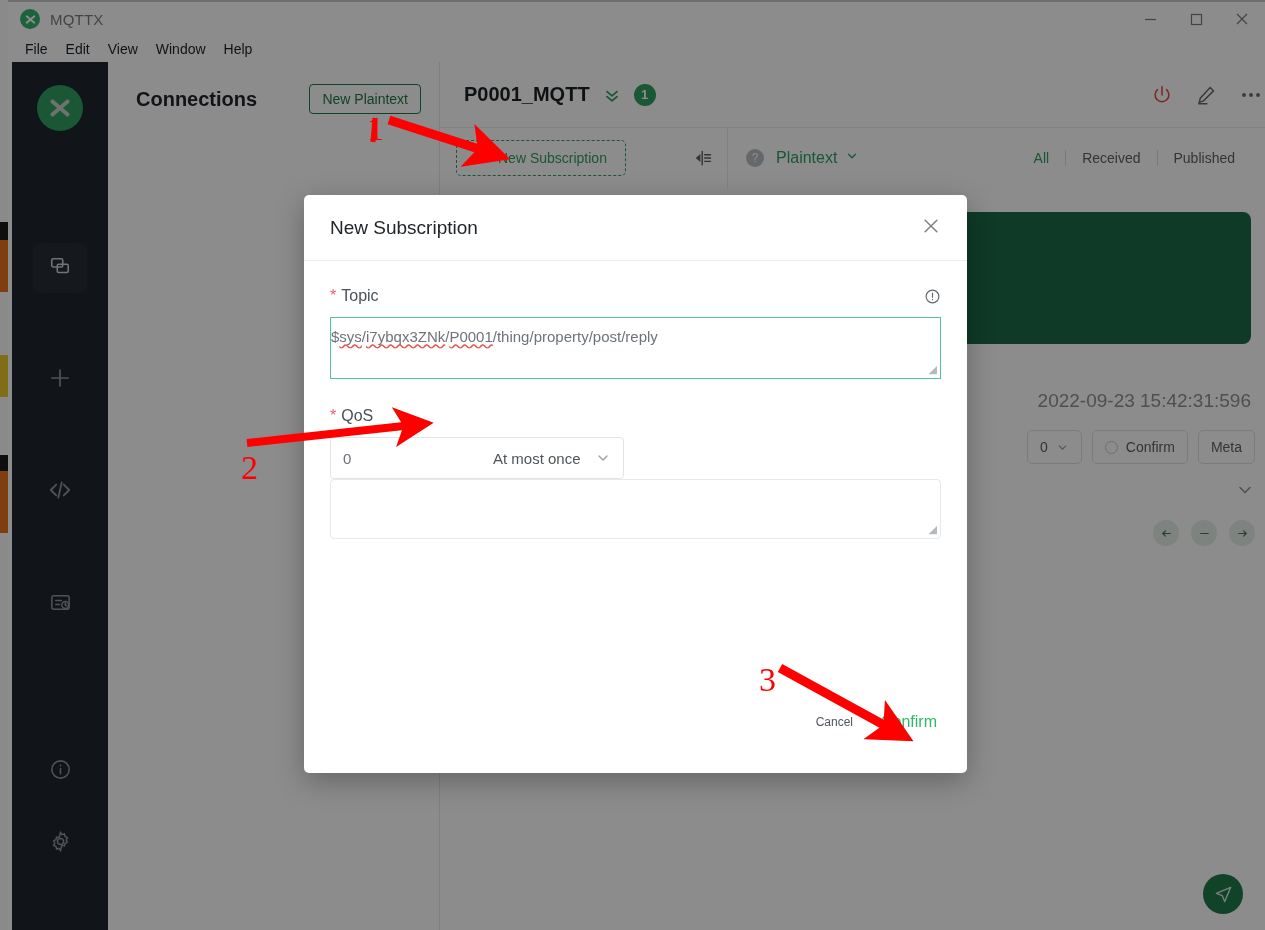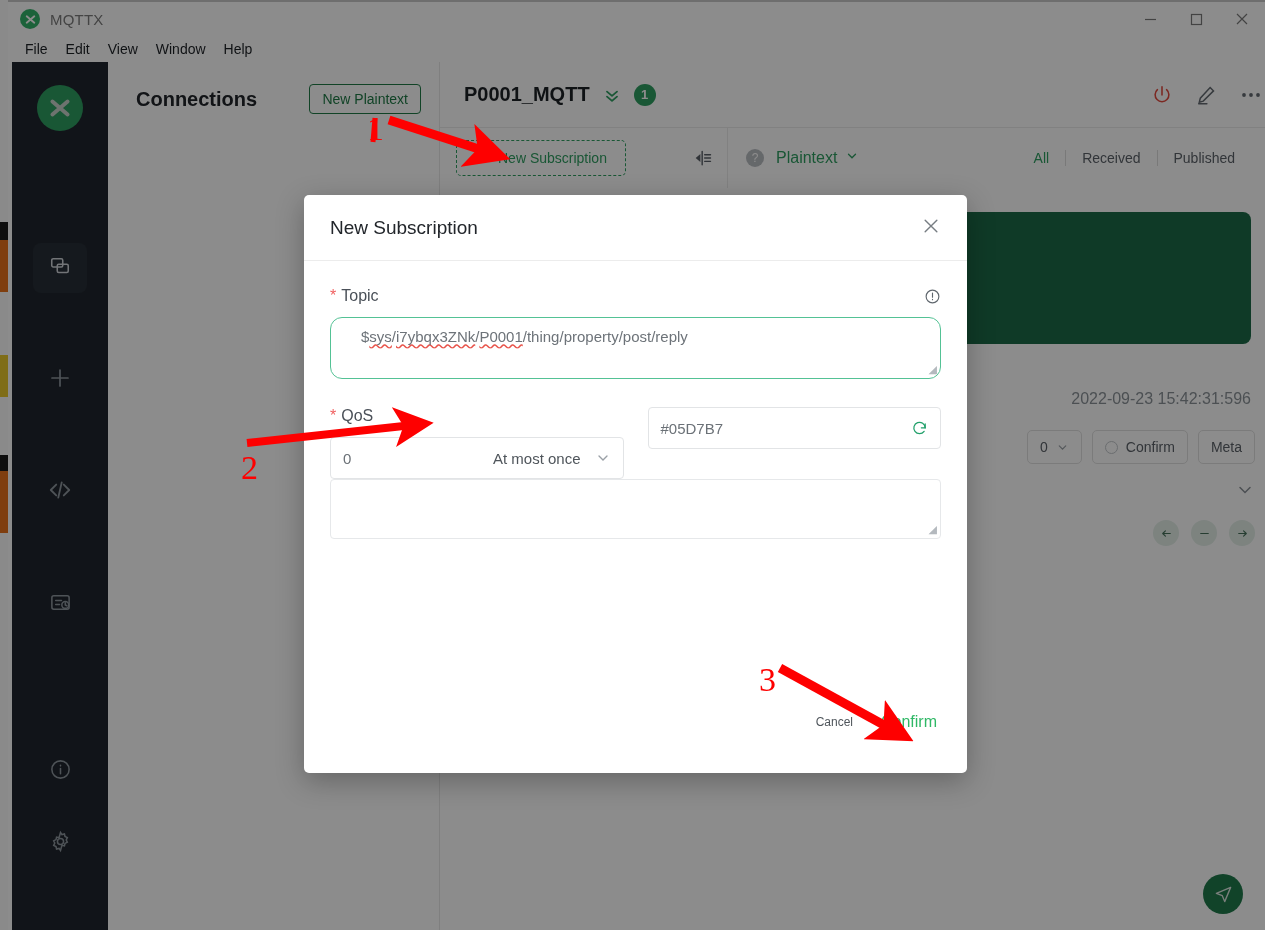--- a/index.html
+++ b/index.html
@@ -131,21 +131,21 @@
 
   
   .msg-area { position: relative; height: 742px; }
   .msg-bubble {
     position: absolute; right: 18px; top: 24px; width: 560px;
     background: #1d6b47; border-radius: 8px; color: #dfe8e2;
     font-family: "DejaVu Sans Mono", monospace; font-size: 14px;
     padding: 12px 16px; line-height: 1.55; white-space: pre;
   }
   .msg-time {
-    position: absolute; right: 18px; top: 202px; font-size: 16px; color: #8b9298;
+    position: absolute; right: 18px; top: 202px; font-size: 19px; color: #8b9298;
   }
 
   .pub-bar {
     position: absolute; right: 14px; top: 242px; display: flex; align-items: center; gap: 10px;
   }
   .pill {
     border: 1px solid #e0e0e0; border-radius: 5px; height: 34px;
     display: flex; align-items: center; padding: 0 12px; font-size: 14px; color: #5c6269;
     background: #fff;
   }
@@ -196,22 +196,22 @@
   .modal-close { margin-left: auto; color: #777d83; font-size: 22px; line-height: 1; }
   .modal-body { padding: 26px 26px 0 26px; flex: 1; }
 
   .fld-label {
     display: flex; align-items: center; font-size: 16px; color: #4a5058; margin-bottom: 12px;
   }
   .req { color: #f06060; margin-right: 5px; }
   .info-ic { margin-left: auto; color: #5f666d; display: flex; }
 
   .topic-box {
-    width: 100%; height: 62px; border: 1px solid #54c295; border-radius: 12px;
-    padding: 10px 30px; font-size: 15px; color: #6d7379;
+    width: 100%; height: 62px; border: 1px solid #54c295; border-radius: 0;
+    padding: 10px 0; font-size: 15px; color: #6d7379;
     position: relative; background: #fff; overflow: hidden;
   }
   .topic-box .resize { position: absolute; right: 3px; bottom: 2px; color: #b4b9be; font-size: 11px; }
   .spell { text-decoration: underline wavy #e8534a; text-decoration-skip-ink: none; }
 
   .row2 { display: flex; gap: 24px; margin-top: 28px; }
   .col { flex: 1; }
   .color-swatch-wrap { margin-left: auto; }
   .color-swatch {
     width: 30px; height: 30px; border: 1px solid #e2e2e2; border-radius: 5px;
@@ -539,29 +539,20 @@
             <span class="v">0</span>
             <span class="lbl">At most once</span>
             <span class="cv">
               <svg width="16" height="16" viewBox="0 0 24 24" fill="none" stroke="currentColor" stroke-width="2" stroke-linecap="round">
                   <path d="M6 9 L12 15 L18 9"></path>
                 </svg>
             </span>
           </div>
         </div>
         <div class="col">
-          <div class="sel-box">
-            <span class="v">#05D7B7</span>
-            <span class="refresh">
-              <svg width="17" height="17" viewBox="0 0 24 24" fill="none" stroke="currentColor" stroke-width="1.8" stroke-linecap="round">
-                <path d="M20 11 A8 8 0 1 0 18.5 16"></path>
-                  <path d="M20 5.5 V11 H14.6"></path>
-              </svg>
-            </span>
-          </div>
         </div>
       </div>
 
       <div class="alias-box">
         <span class="resize">◢</span>
       </div>
     </div>
 
     <div class="modal-foot">
       <button class="btn-cancel">Cancel</button>

